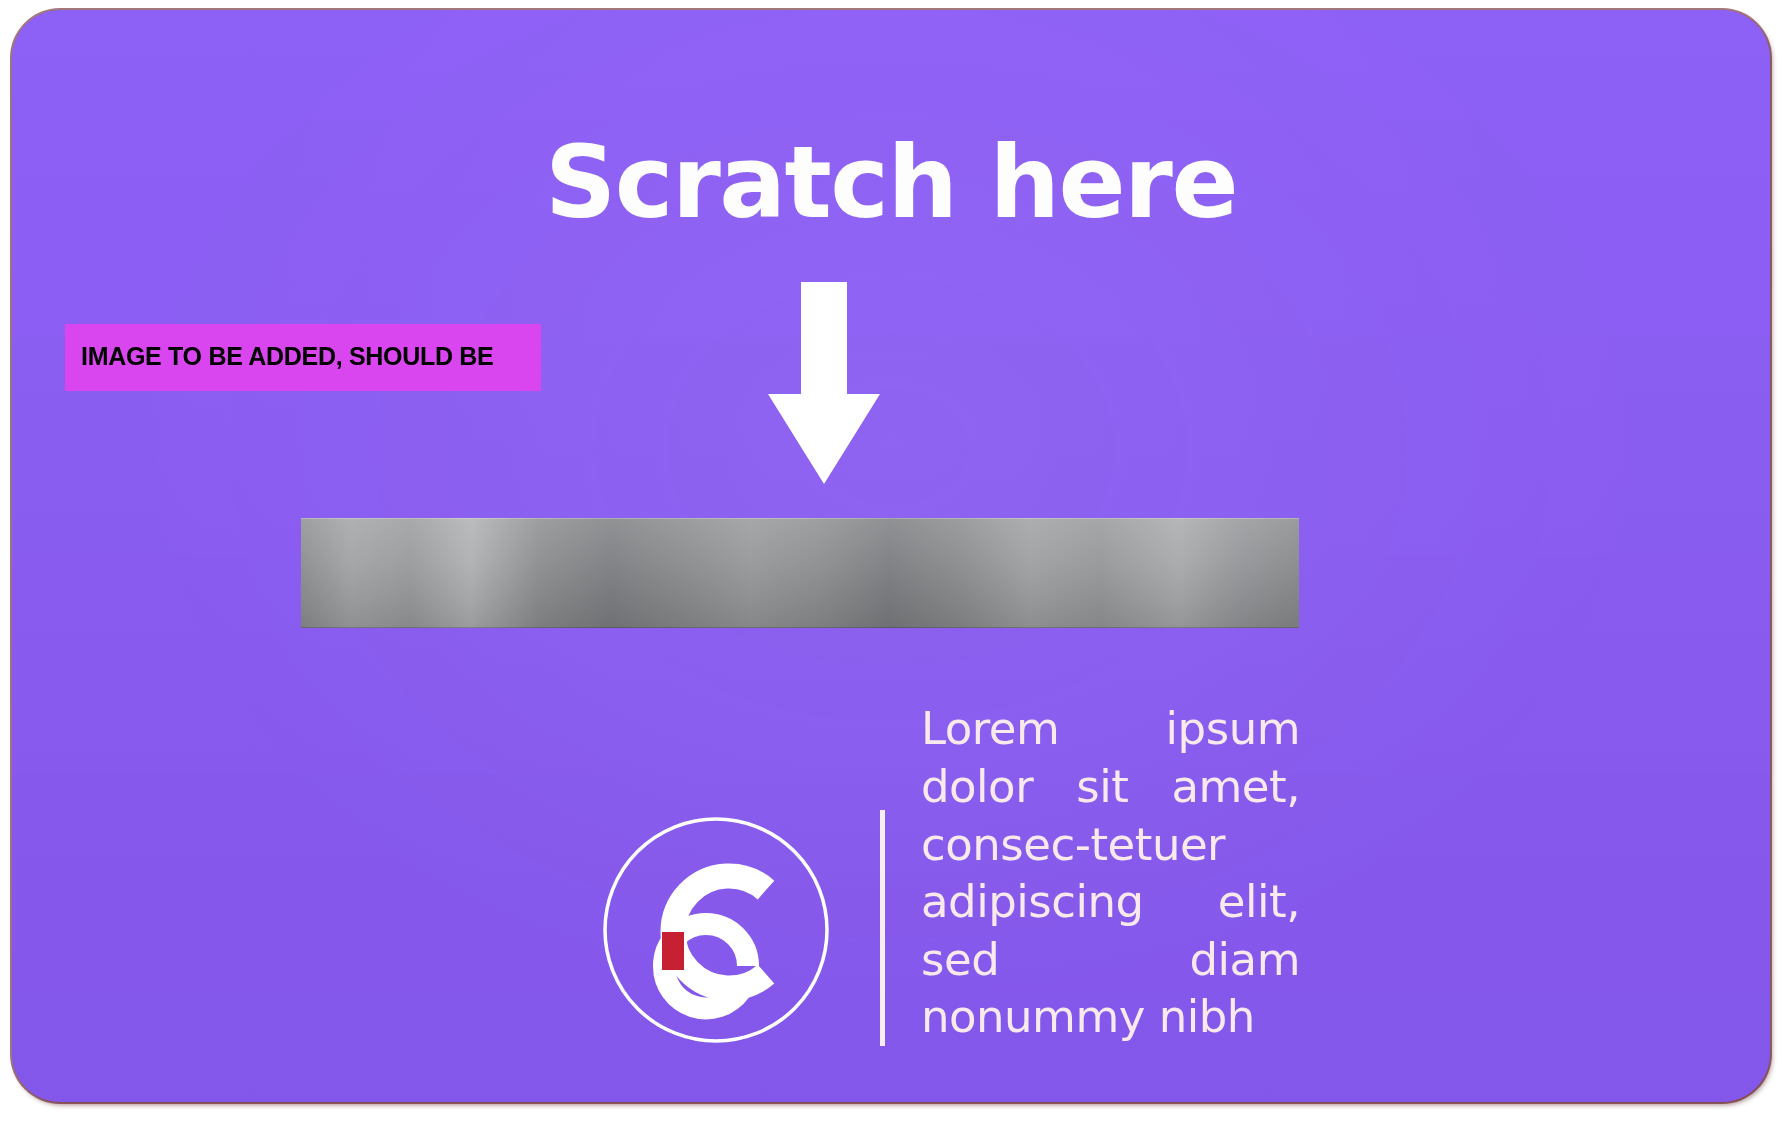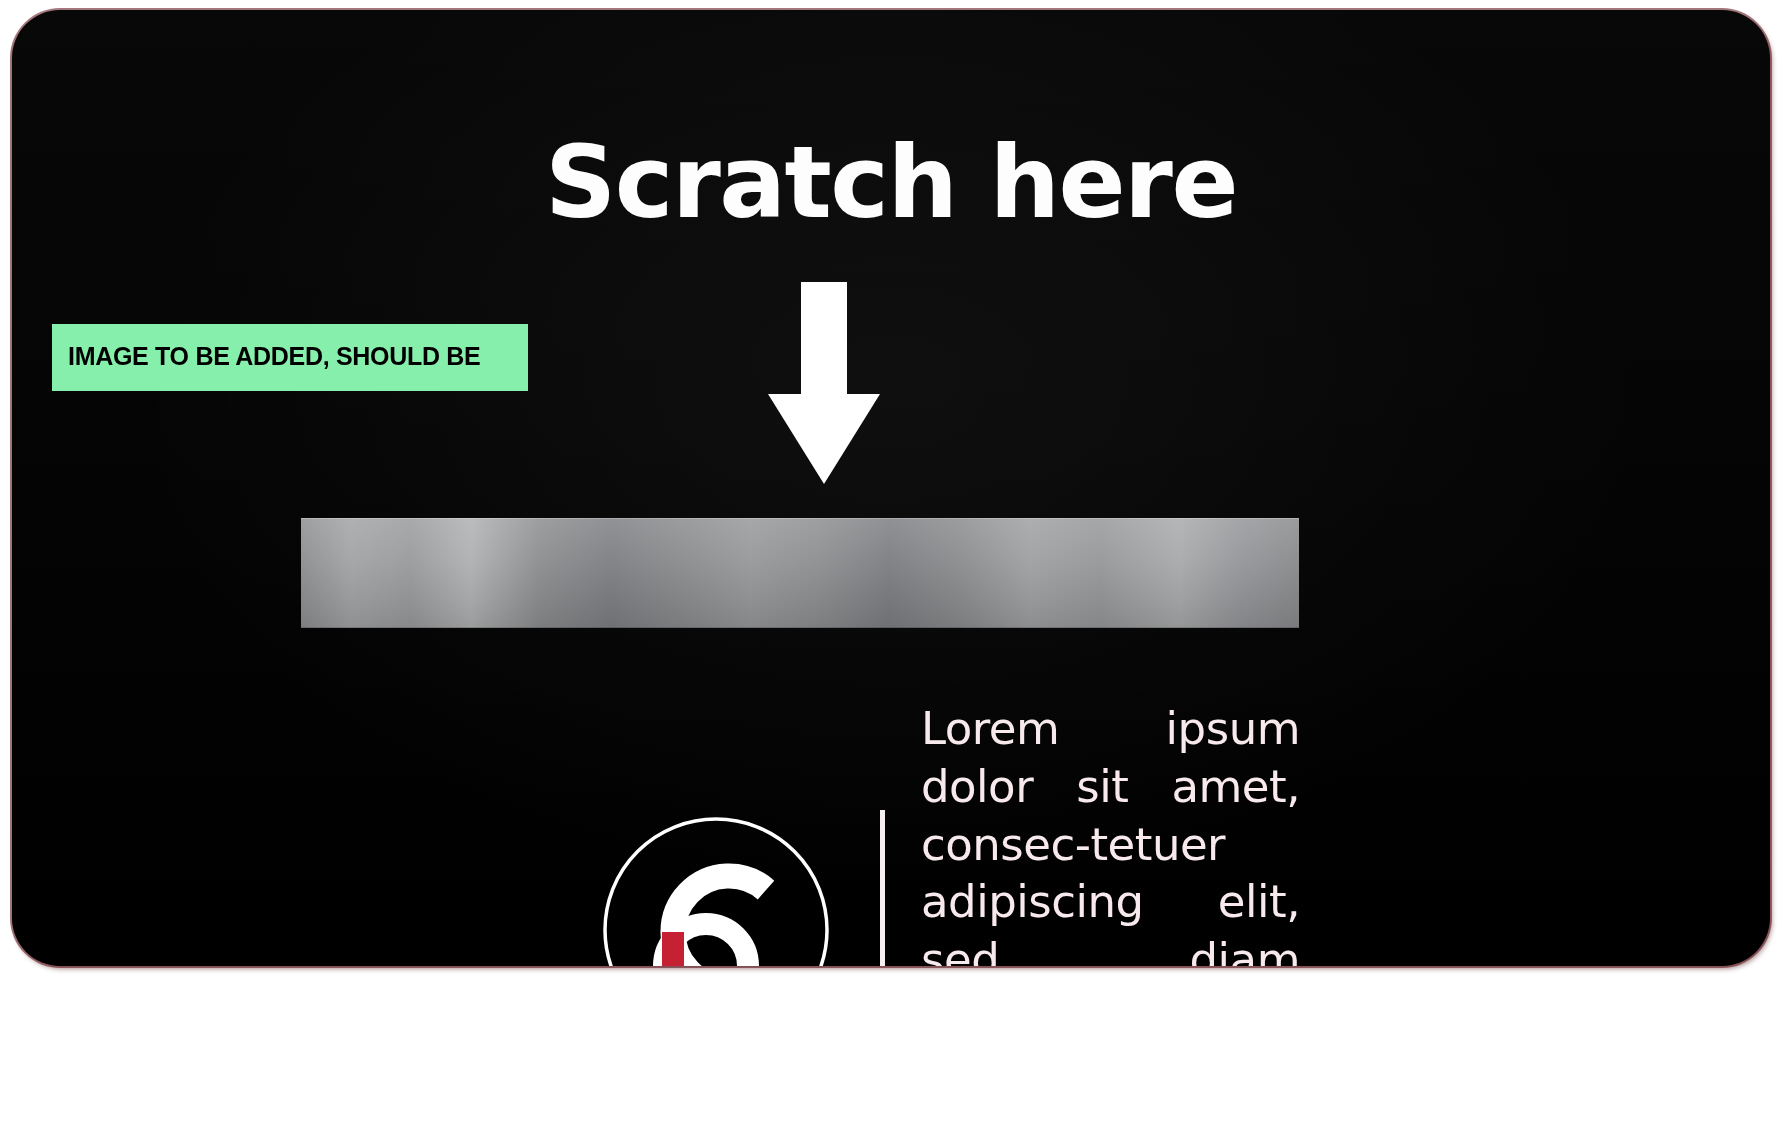--- a/index.html
+++ b/index.html
@@ -20,23 +20,23 @@
     height: 1130px;
     background: #ffffff;
   }
 
   
   .card {
     position: absolute;
     left: 12px;
     top: 10px;
     width: 1758px;
-    height: 956px;
+    height: 1092px;
     border-radius: 48px;
-    background: #000000;
+    background: #8b5cf6;
     box-shadow: 0 0 0 2px rgba(90,12,20,0.55),
                 2px 3px 5px rgba(70,10,16,0.45);
     overflow: hidden;
   }
   
   .card::after {
     content: "";
     position: absolute;
     inset: 0;
     border-radius: 48px;
@@ -151,24 +151,24 @@
     font-size: 45px;
     line-height: 1.28;
     text-align: justify;
     letter-spacing: -0.5px;
     hyphens: manual;
   }
 
   
   .note-label {
     position: absolute;
-    left: 52px;
+    left: 65px;
     top: 324px;
     width: 476px;
-    background: #86efac;
+    background: #d946ef;
     padding: 16px 14px 18px 16px;
     box-sizing: border-box;
     z-index: 9;
   }
   .note-label .note-line {
     color: #000000;
     font-family: "Liberation Sans", sans-serif;
     font-weight: bold;
     font-size: 25px;
     line-height: 1.33;

